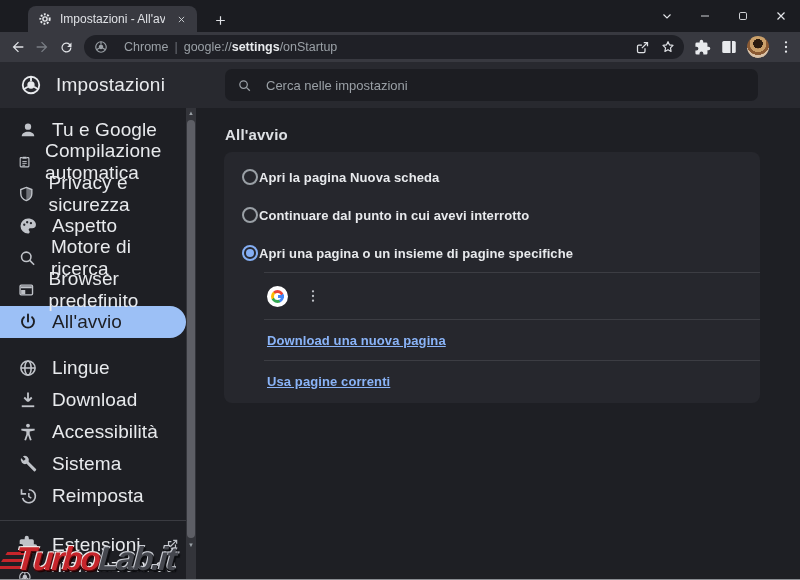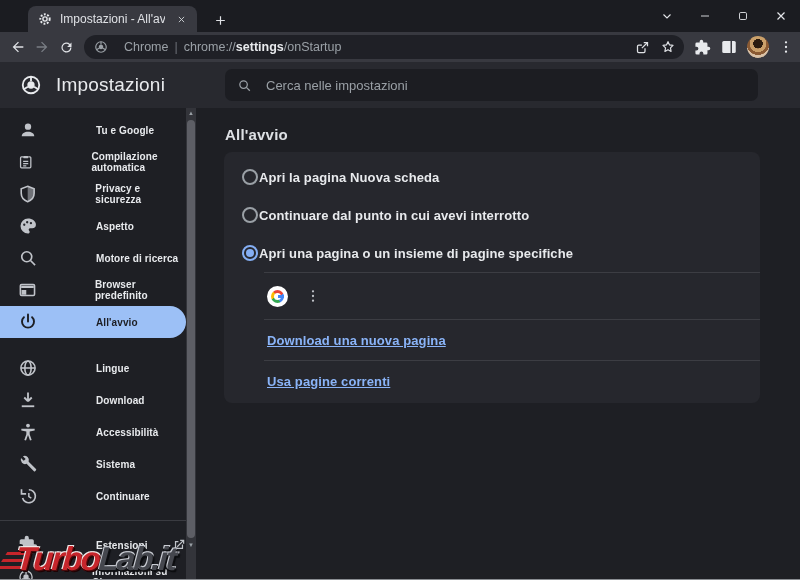--- a/index.html
+++ b/index.html
@@ -54,21 +54,21 @@
   .set-title { margin-left:14px; font-size:19px; color:#e8eaed; letter-spacing:.2px; }
   .set-search { position:absolute; left:225px; top:7px; width:533px; height:32px; background:#1c1d22;
     border-radius:7px; display:flex; align-items:center; padding:0 12px; gap:14px; color:#9aa0a6; }
   .set-search-ph { font-size:13px; color:#9aa0a6; }
 
   
   .page { position:absolute; left:0; top:108px; width:800px; height:472px; background:#1e1f24; }
   .sidebar { position:absolute; left:0; top:0; width:186px; height:472px; padding-top:6px; }
   .side-item { height:32px; display:flex; align-items:center; gap:14px; padding-left:18px; color:#e8eaed; }
   .side-item .ic { color:#c0c3c9; }
-  .side-label { font-size:10px; font-weight:bold; letter-spacing:.1px;margin-left:44px; }
+  .side-label { font-size:19px; font-weight:normal; letter-spacing:.1px; }
   .side-item.selected { background:#9cc0f6; border-radius:0 20px 20px 0; color:#1d1e23; }
   .side-item.selected .ic { color:#1d1e23; }
   .side-gap { height:14px; }
   .side-divider { border-top:1px solid #3a3b41; margin:8px 0; }
   .ext-icon { color:#c0c3c9; margin-left:10px; }
 
   
   .scrollbar { position:absolute; left:186px; top:0; width:10px; height:472px; background:#33343a;
     display:flex; flex-direction:column; align-items:center; }
   .sb-arrow { color:#9aa0a6; font-size:6px; height:10px; line-height:10px; }
@@ -286,21 +286,21 @@
     </div>
   <div class="omnibox">
     <span style="color:#9aa0a6">
         <svg style="width:14px;height:14px">
           <use href="#i-chrome"></use>
         </svg>
       </span>
     <span class="omni-text">
       <span>Chrome</span>
       <span class="omni-sep">|</span>
-      <span class="omni-url"><span>chrome://</span><b>settings</b><span>/onStartup</span></span>
+      <span class="omni-url"><span>google://</span><b>settings</b><span>/onStartup</span></span>
     </span>
     <span class="omni-actions">
       <span>
           <svg style="width:15px;height:15px">
             <use href="#i-share"></use>
           </svg>
         </span>
       <span>
           <svg style="width:16px;height:16px">
             <use href="#i-star"></use>
@@ -412,21 +412,21 @@
     <div class="side-item">
       <svg class="ic">
           <use href="#i-wrench"></use>
         </svg>
         <span class="side-label">Sistema</span>
     </div>
     <div class="side-item">
       <svg class="ic">
           <use href="#i-restore"></use>
         </svg>
-        <span class="side-label">Continuare</span>
+        <span class="side-label">Reimposta</span>
     </div>
     <div class="side-divider"></div>
     <div class="side-item">
       <svg class="ic">
           <use href="#i-puzzle"></use>
         </svg>
         <span class="side-label">Estensioni</span>
       <span class="ext-icon">
           <svg style="width:14px;height:14px">
             <use href="#i-external"></use>

